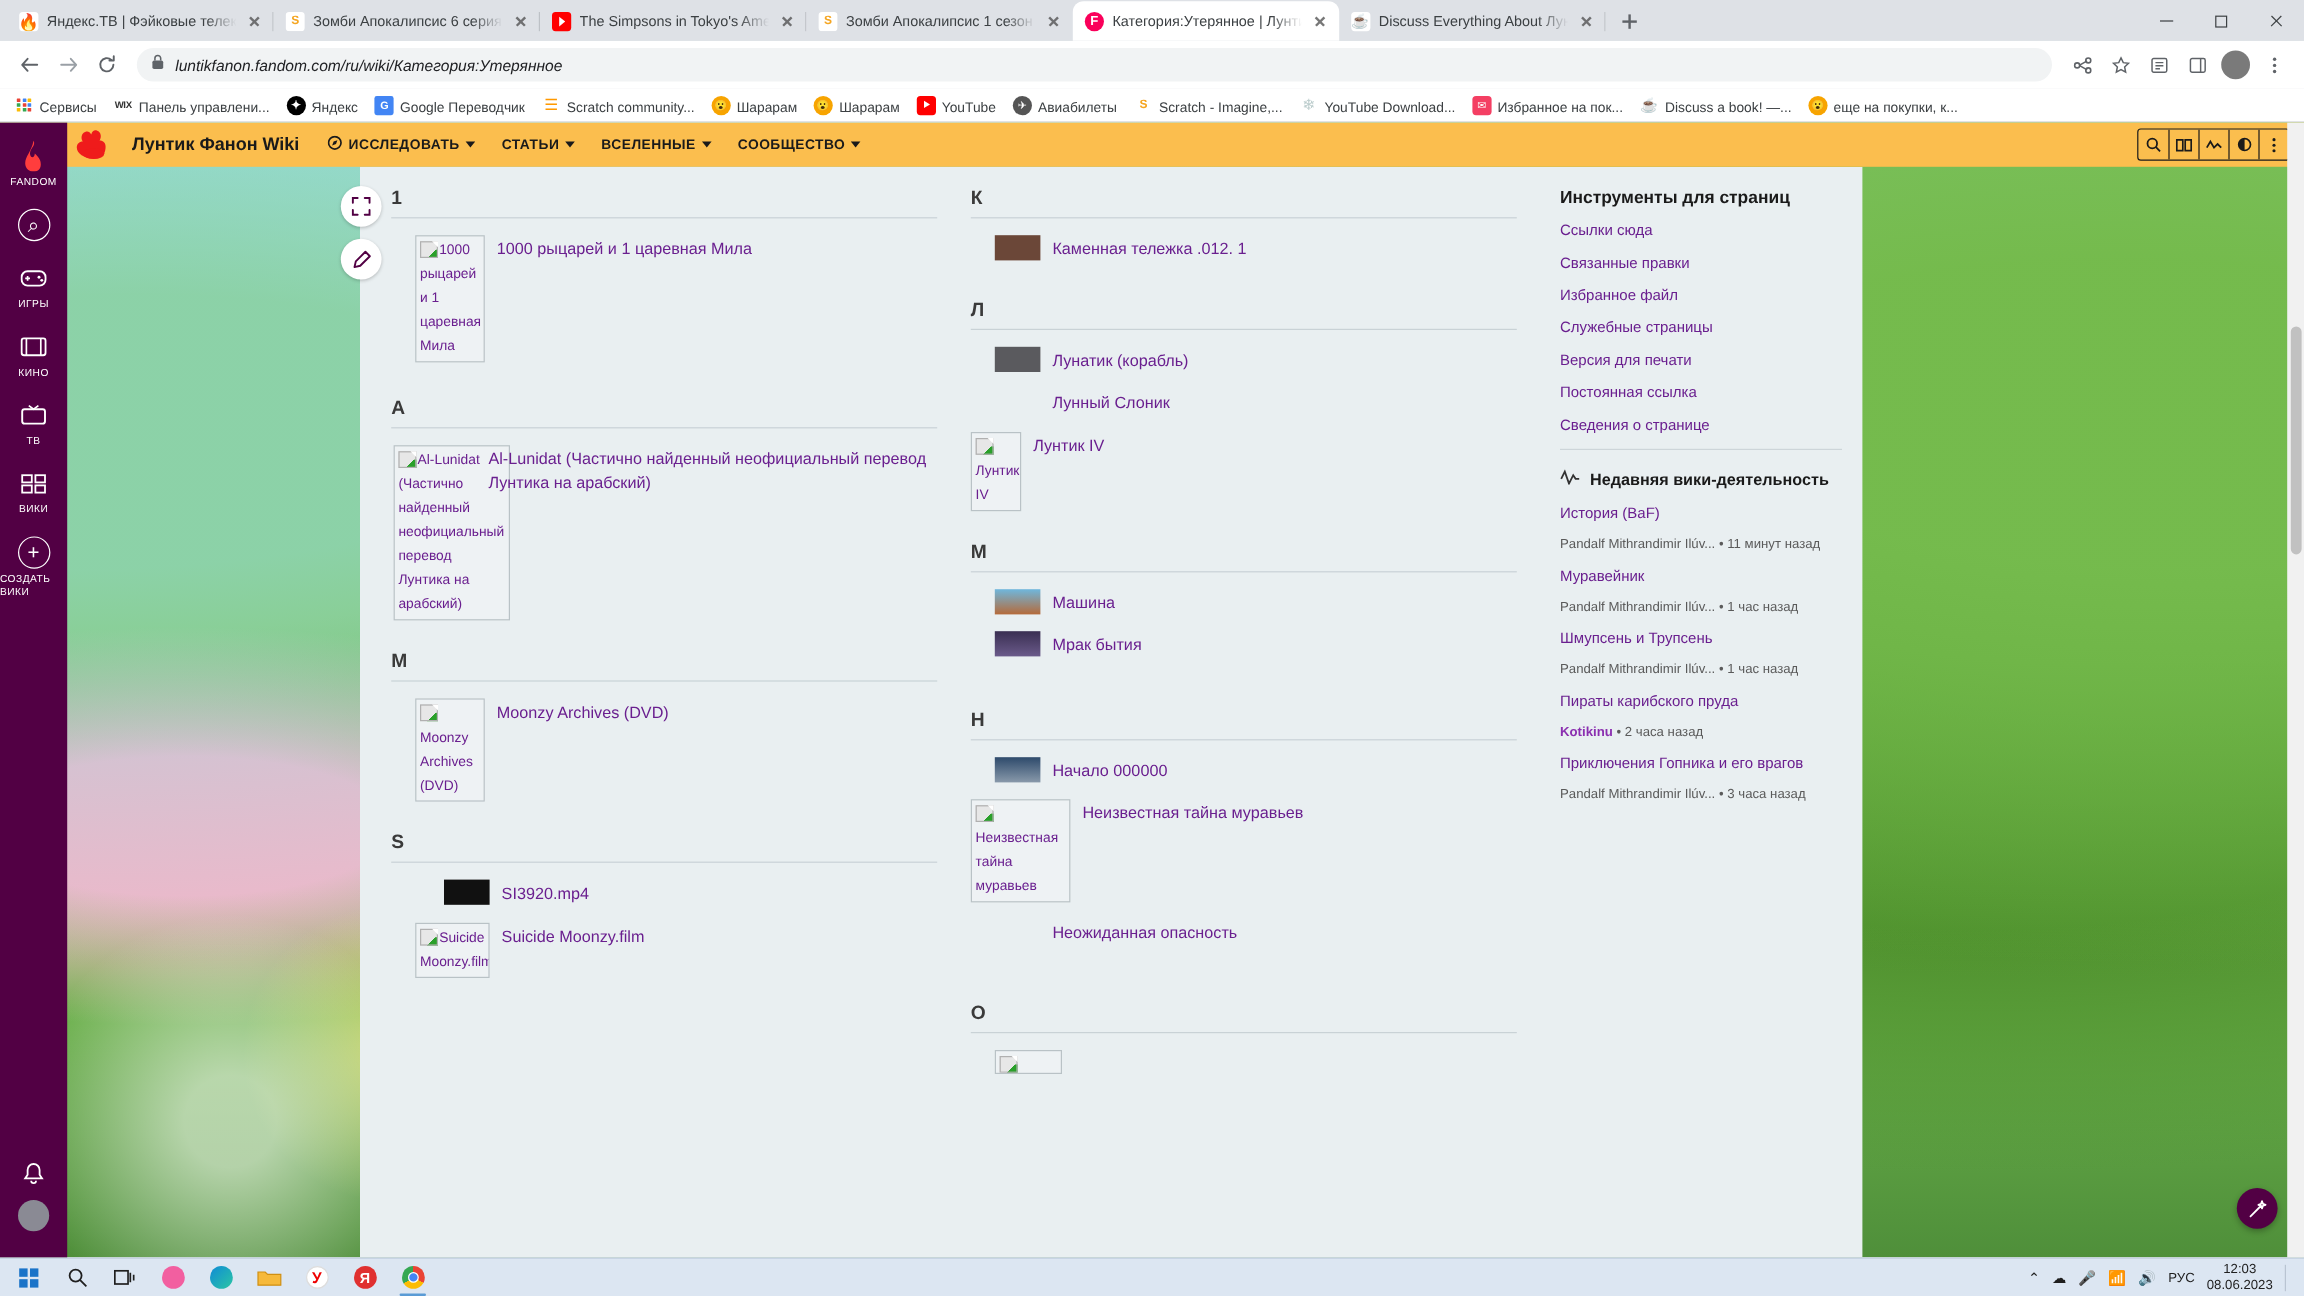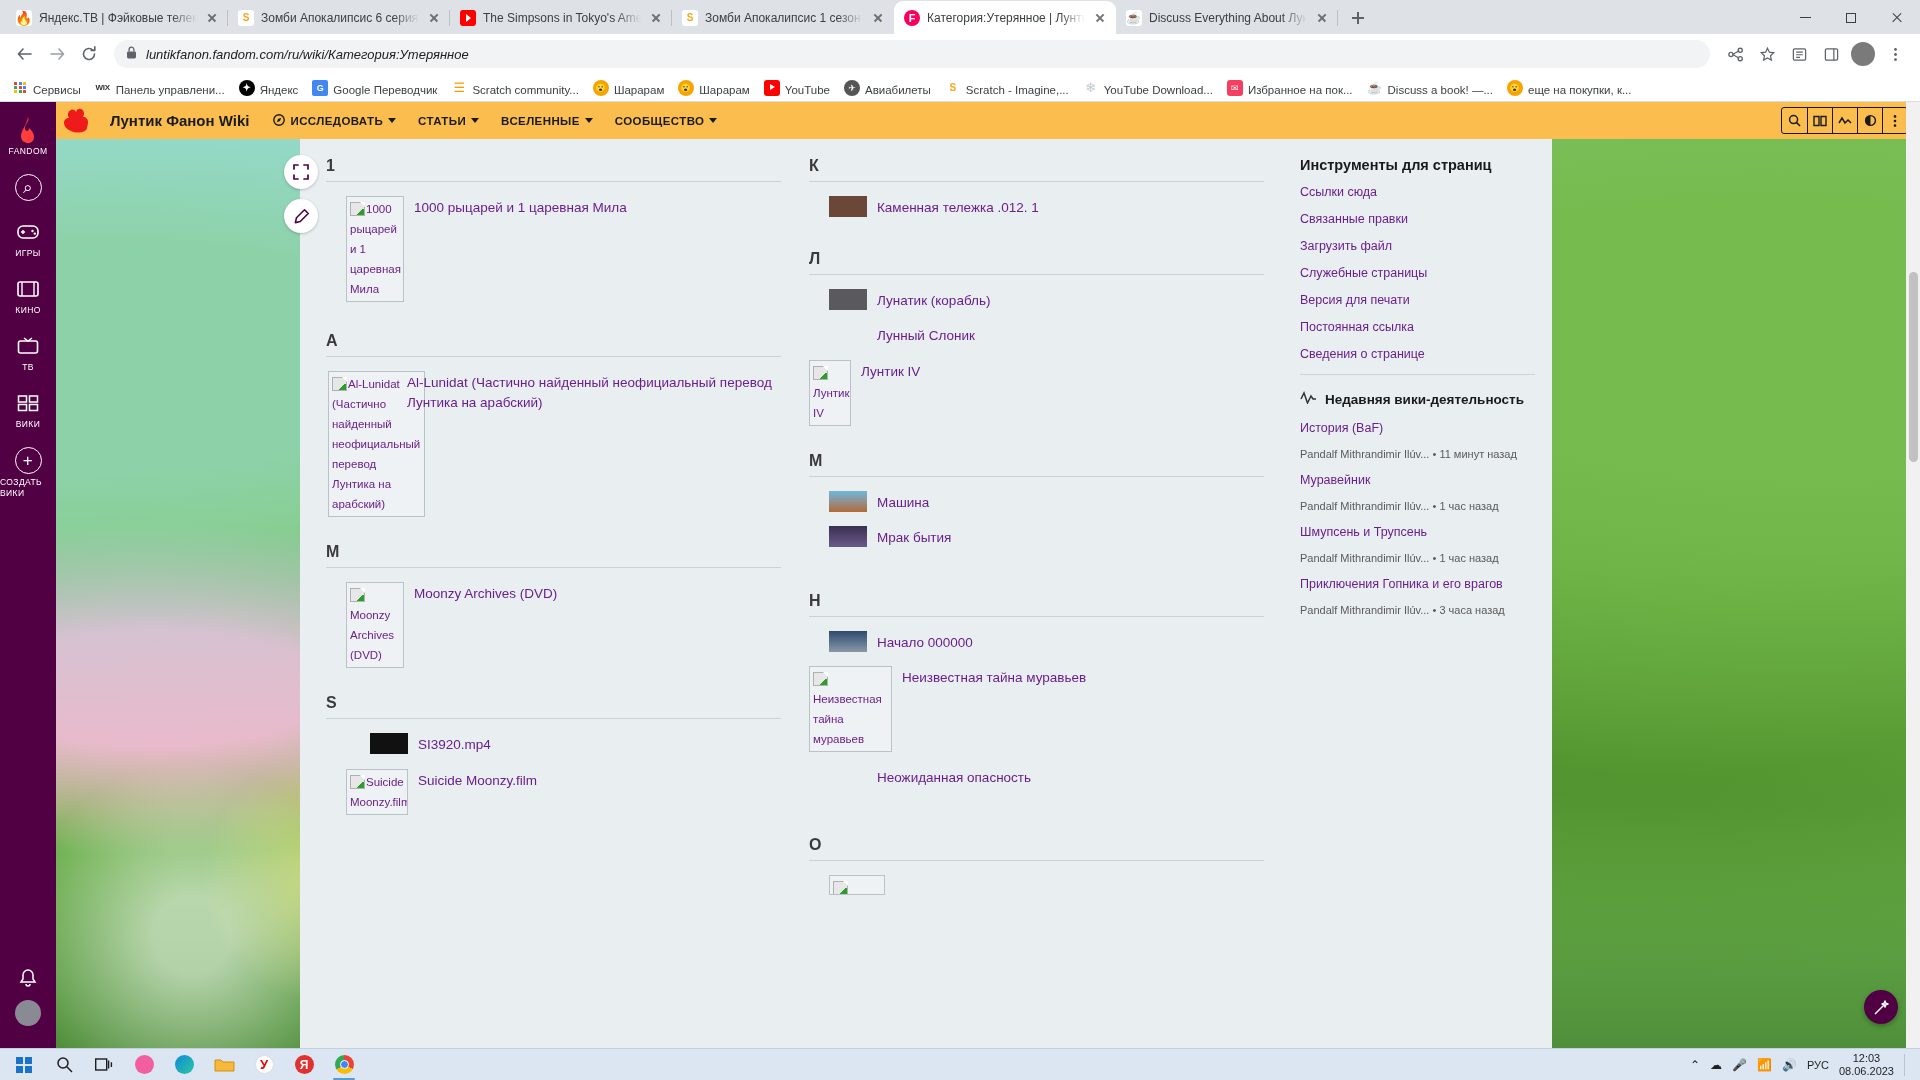--- a/index.html
+++ b/index.html
@@ -731,21 +731,21 @@
               </div>
 
             </div>
           </div>
         </div>
 
         <div class="tools">
           <h3>Инструменты для страниц</h3>
           <a>Ссылки сюда</a>
           <a>Связанные правки</a>
-          <a>Загрузить файл</a>
+          <a>Избранное файл</a>
           <a>Служебные страницы</a>
           <a>Версия для печати</a>
           <a>Постоянная ссылка</a>
           <a>Сведения о странице</a>
 
           <div class="tools-rule"></div>
 
           <div class="activity-head">
             <span>
               <svg width="17" height="13" viewBox="0 0 17 13">
@@ -759,20 +759,24 @@
             <a class="act-title">История (BaF)</a>
             <div class="act-meta"><span class="user">Pandalf Mithrandimir Ilúv...</span> • <span>11 минут назад</span></div>
           </div>
           <div class="act-item">
             <a class="act-title">Муравейник</a>
             <div class="act-meta"><span class="user">Pandalf Mithrandimir Ilúv...</span> • <span>1 час назад</span></div>
           </div>
           <div class="act-item">
             <a class="act-title">Шмупсень и Трупсень</a>
             <div class="act-meta"><span class="user">Pandalf Mithrandimir Ilúv...</span> • <span>1 час назад</span></div>
+          </div>
+          <div class="act-item">
+            <a class="act-title">Пираты карибского пруда</a>
+            <div class="act-meta"><span class="user hl">Kotikinu</span> • <span>2 часа назад</span></div>
           </div>
           <div class="act-item">
             <a class="act-title">Приключения Гопника и его врагов</a>
             <div class="act-meta"><span class="user">Pandalf Mithrandimir Ilúv...</span> • <span>3 часа назад</span></div>
           </div>
         </div>
       </div>
     </div>
 
     <div class="fab">

